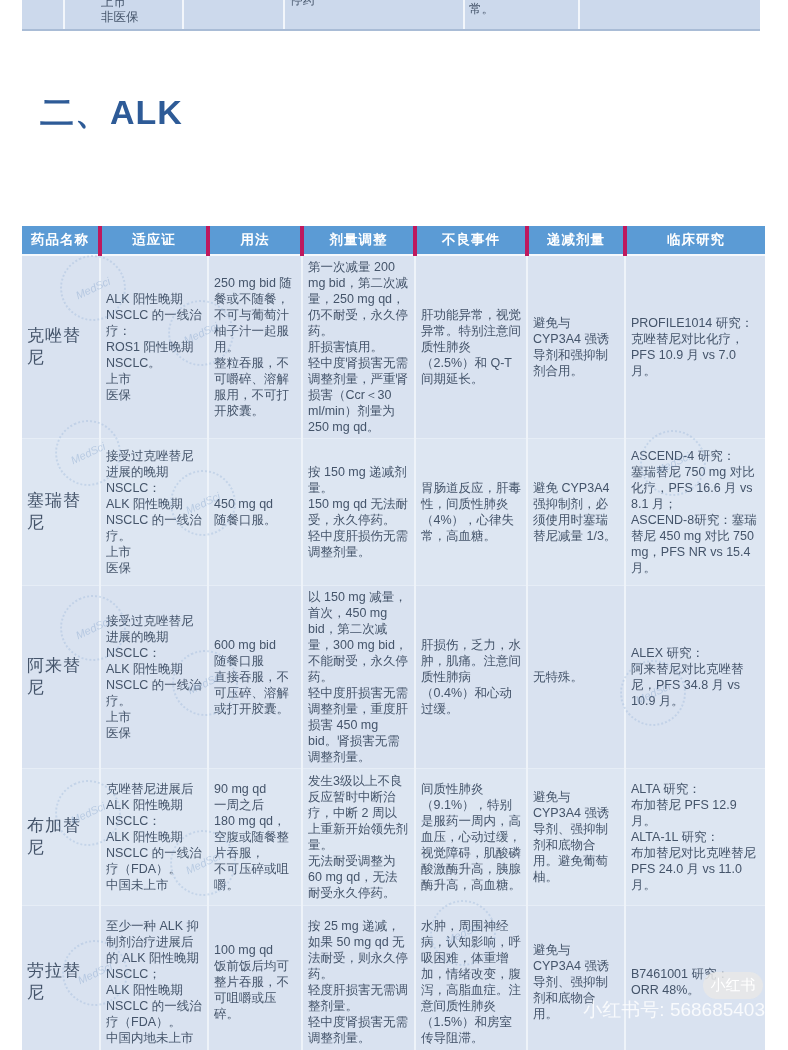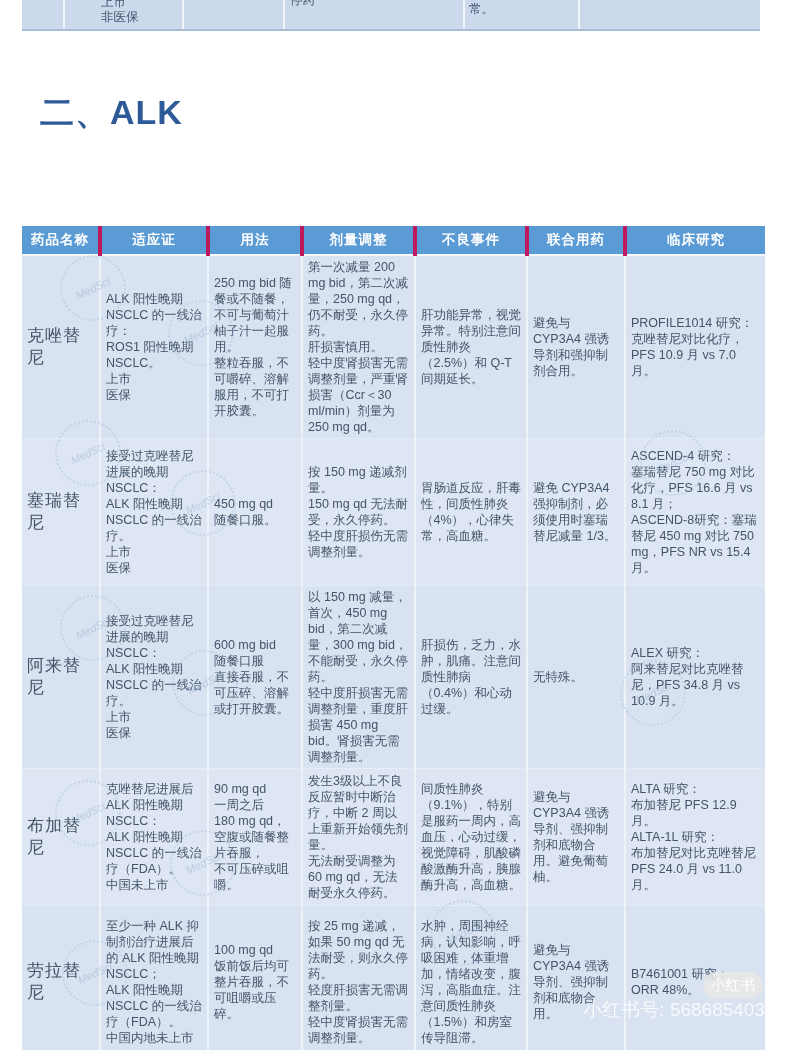--- a/index.html
+++ b/index.html
@@ -103,21 +103,21 @@
       <col style="width:98px">
     <col style="width:140px">
   </colgroup>
   <thead>
     <tr>
       <th>药品名称</th>
       <th>适应证</th>
       <th>用法</th>
       <th>剂量调整</th>
       <th>不良事件</th>
-      <th>联合用药</th>
+      <th>递减剂量</th>
       <th>临床研究</th>
     </tr>
   </thead>
   <tbody>
     <tr class="r0">
       <td class="name">克唑替尼</td>
       <td>ALK 阳性晚期 NSCLC 的一线治疗：
 ROS1 阳性晚期 NSCLC。
 上市
 医保</td>

